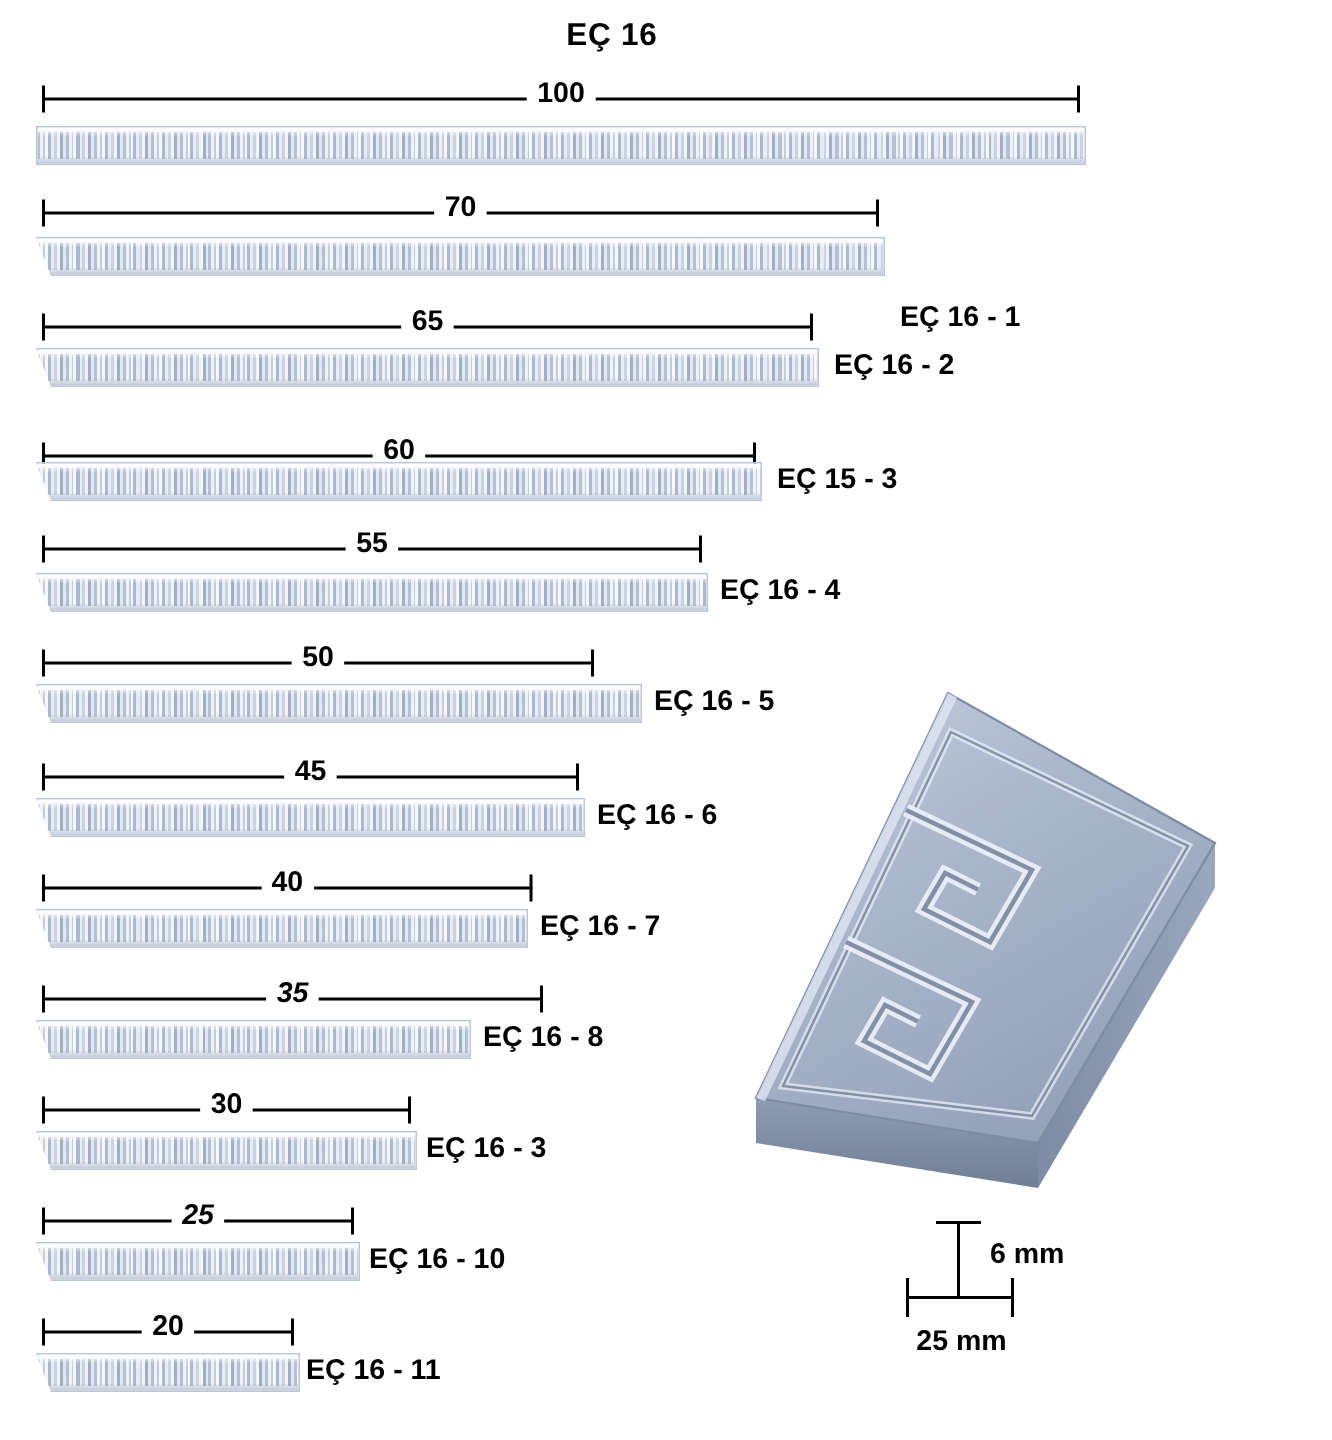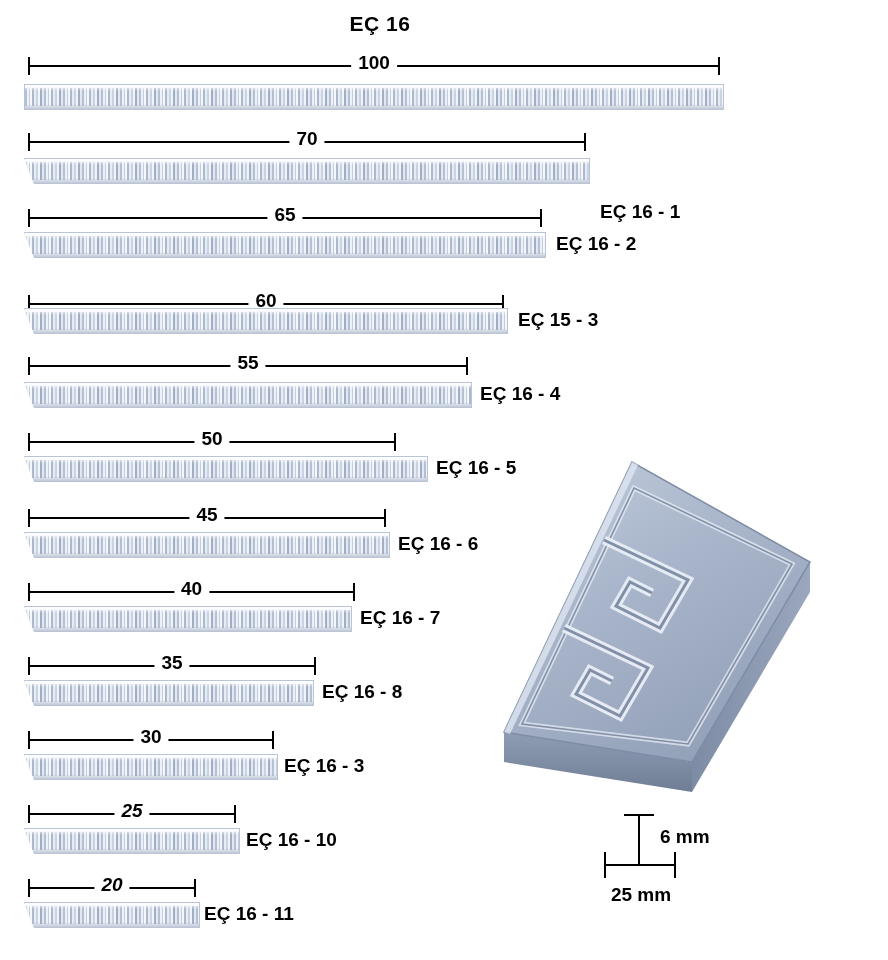--- a/index.html
+++ b/index.html
@@ -18,20 +18,21 @@
   .title {
     position: absolute;
     top: 12px;
     left: 0;
     width: 760px;
     text-align: center;
     font-size: 21px;
     font-weight: bold;
     color: #000;
     letter-spacing: 0.5px;
+    padding-left: 28px;
   }
 
   
   .dim {
     position: absolute;
     height: 22px;
   }
   .dim .line {
     position: absolute;
     top: 13px;
@@ -290,21 +291,21 @@
       <div class="cap l"></div>
       <div class="cap r"></div>
       <div class="val">40</div>
     </div>
     <div class="strip bevel" style="left: 24px; top: 606px; width: 328px;">
       <div class="pattern"></div>
       <div class="glow"></div>
       <div class="shade"></div>
     </div>
     <div class="code" style="left: 360px; top: 605px;">EÇ 16 - 7</div>
-    <div class="dim" style="left: 28px; top: 652px; width: 288px;">
+    <div class="dim" style="left: 28px; top: 652px; width: 334px; font-style: italic;">
       <div class="line"></div>
       <div class="cap l"></div>
       <div class="cap r"></div>
       <div class="val">35</div>
     </div>
     <div class="strip bevel" style="left: 24px; top: 680px; width: 290px;">
       <div class="pattern"></div>
       <div class="glow"></div>
       <div class="shade"></div>
     </div>
@@ -326,21 +327,21 @@
       <div class="cap l"></div>
       <div class="cap r"></div>
       <div class="val">25</div>
     </div>
     <div class="strip bevel" style="left: 24px; top: 828px; width: 216px;">
       <div class="pattern"></div>
       <div class="glow"></div>
       <div class="shade"></div>
     </div>
     <div class="code" style="left: 246px; top: 827px;">EÇ 16 - 10</div>
-    <div class="dim" style="left: 28px; top: 874px; width: 168px; font-style: italic;">
+    <div class="dim" style="left: 28px; top: 874px; width: 168px;">
       <div class="line"></div>
       <div class="cap l"></div>
       <div class="cap r"></div>
       <div class="val">20</div>
     </div>
     <div class="strip bevel" style="left: 24px; top: 902px; width: 176px;">
       <div class="pattern"></div>
       <div class="glow"></div>
       <div class="shade"></div>
     </div>

